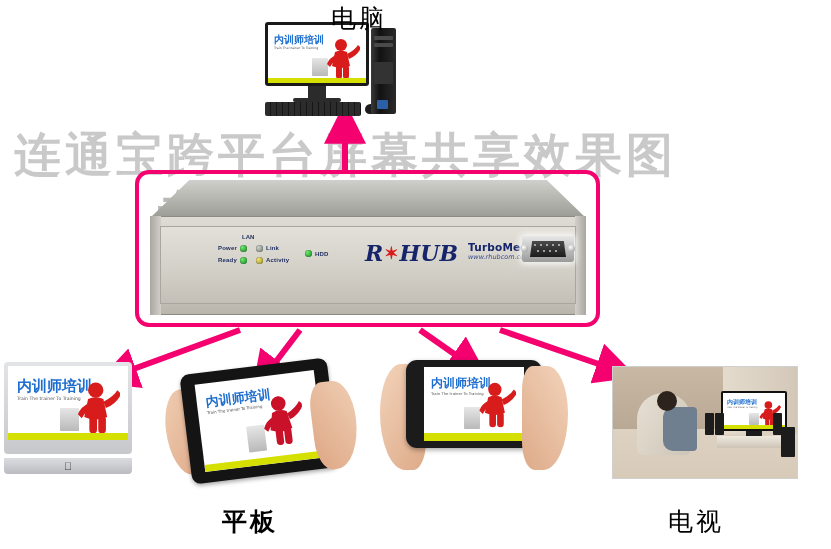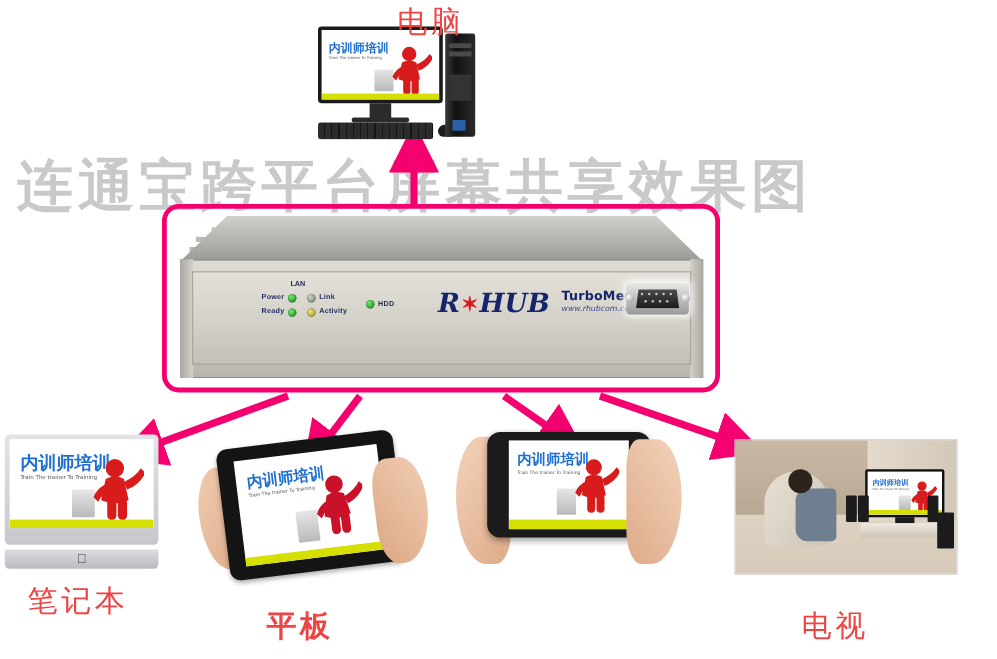--- a/index.html
+++ b/index.html
@@ -23,21 +23,21 @@
     letter-spacing:2px;
     user-select:none;
     pointer-events:none;
   }
   #wm1{left:14px;top:124px;font-size:47px;letter-spacing:4px;}
   #wm2{left:158px;top:183px;font-size:44px;letter-spacing:4px;color:#b9b9b9;mix-blend-mode:multiply;}
 
   
   .cn-label{
     position:absolute;
-    color:#ef4444;
+    color:#000000;
     font-family:"DejaVu Serif","Liberation Serif",serif;
     font-size:25px;
     font-weight:normal;
     letter-spacing:3px;
     white-space:nowrap;
   }
 
   
   #hub-frame{
     position:absolute;
@@ -323,21 +323,20 @@
           <rect x="12" y="28" width="6" height="14" rx="3" fill="#d81c1c"></rect>
           <rect x="19" y="28" width="6" height="14" rx="3" fill="#d81c1c"></rect>
         </svg>
         <div class="s-bar" style="height:7px;"></div>
       </div>
     </div>
     <div class="imac-chin">
       <span class="apple"></span>
     </div>
   </div>
-  <div class="cn-label" style="left:23px;top:484px;">笔记本</div>
 
   <div class="dev" id="tablet">
     <div class="hand-l"></div>
     <div class="tab-body">
       <div class="slide" style="width:120px;height:88px;">
         <div class="s-title" style="left:9px;top:10px;font-size:13px;">内训师培训</div>
         <div class="s-sub" style="left:9px;top:27px;font-size:4px;">Train The trainer To Training</div>
         <div class="s-podium" style="left:46px;top:48px;width:18px;height:26px;"></div>
         <svg class="s-man" style="left:60px;top:18px;" width="44" height="56" viewBox="0 0 36 44">
           <circle cx="17" cy="8" r="6" fill="#c9122a"></circle>

